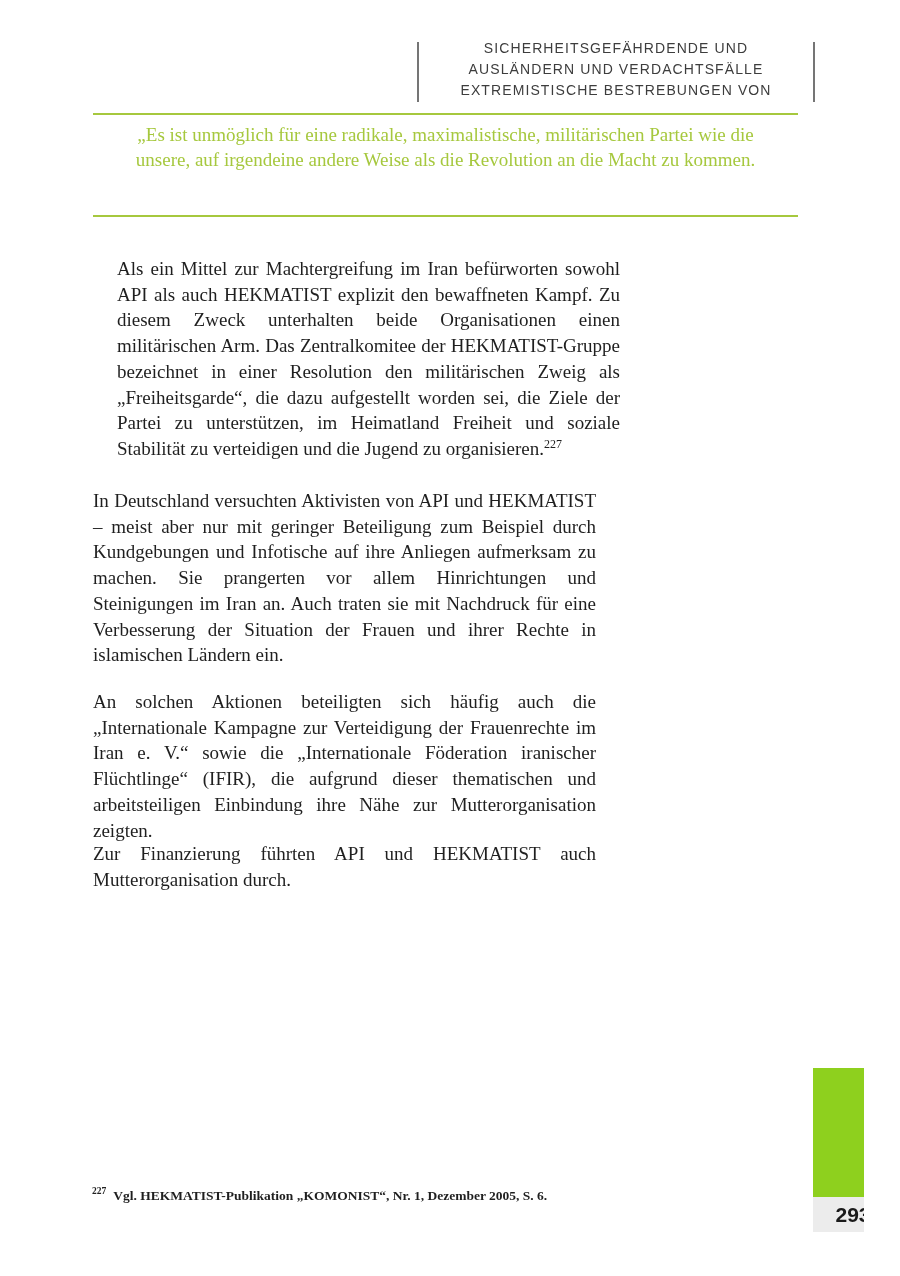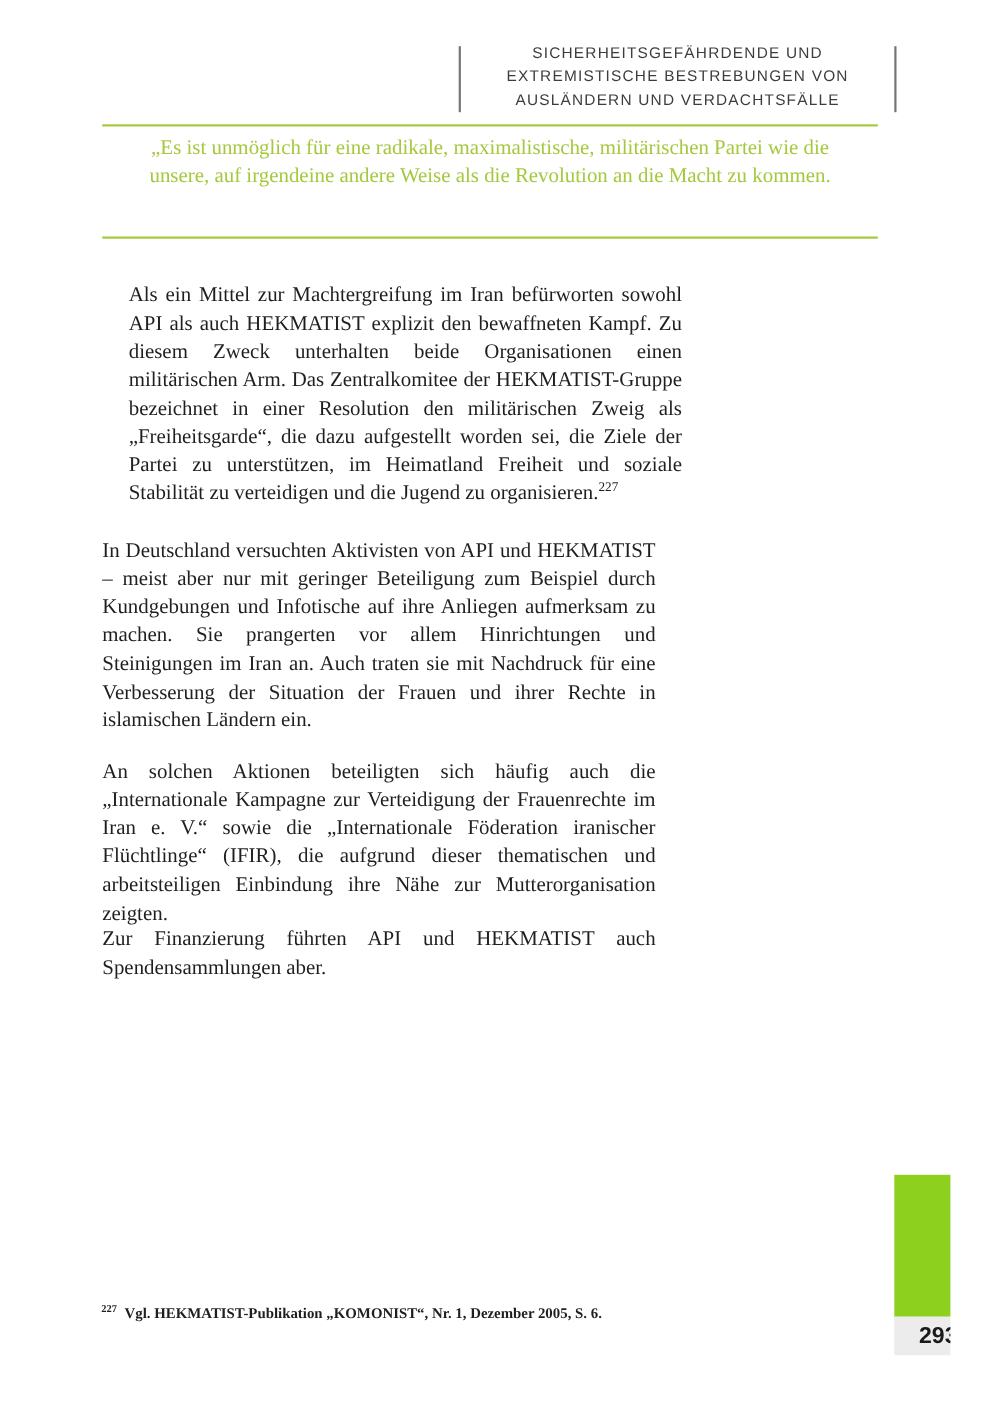--- a/index.html
+++ b/index.html
@@ -86,39 +86,39 @@
   }
 </style>
 </head>
 <body>
 
 <div class="page">
 
   <div class="head-bar left"></div>
   <div class="running-head">
     <div>SICHERHEITSGEFÄHRDENDE UND</div>
+    <div>AUSLÄNDERN UND VERDACHTSFÄLLE</div>
     <div>EXTREMISTISCHE BESTREBUNGEN VON</div>
-    <div>AUSLÄNDERN UND VERDACHTSFÄLLE</div>
   </div>
   <div class="head-bar right"></div>
 
   <div class="rule-h top"></div>
   <blockquote class="lead-quote" style="margin:0">
     <div>„Es ist unmöglich für eine radikale, maximalistische, militärischen Partei wie die</div>
     <div>unsere, auf irgendeine andere Weise als die Revolution an die Macht zu kommen.</div>
   </blockquote>
   <div class="rule-h bottom"></div>
 
   <p class="body-par p1" lang="de"><span>Als ein Mittel zur Machtergreifung im Iran befürworten sowohl API als auch HEKMATIST explizit den bewaffneten Kampf. Zu diesem Zweck unterhalten beide Organisationen einen militärischen Arm. Das Zentralkomitee der HEKMATIST-Gruppe bezeichnet in einer Resolution den militärischen Zweig als „Freiheitsgarde“, die dazu aufgestellt worden sei, die Ziele der Partei zu unterstützen, im Heimatland Freiheit und soziale Stabilität zu verteidigen und die Jugend zu organisieren.</span><sup>227</sup></p>
 
   <p class="body-par p2" lang="de">In Deutschland versuchten Aktivisten von API und HEKMATIST – meist aber nur mit geringer Beteiligung zum Beispiel durch Kundgebungen und Infotische auf ihre Anliegen aufmerksam zu machen. Sie prangerten vor allem Hinrichtungen und Steinigungen im Iran an. Auch traten sie mit Nachdruck für eine Verbesserung der Situation der Frauen und ihrer Rechte in islamischen Ländern ein.</p>
 
   <p class="body-par p3" lang="de">An solchen Aktionen beteiligten sich häufig auch die „Internationale Kampagne zur Verteidigung der Frauenrechte im Iran e. V.“ sowie die „Internationale Föderation iranischer Flüchtlinge“ (IFIR), die aufgrund dieser thematischen und arbeitsteiligen Einbindung ihre Nähe zur Mutterorganisation zeigten.</p>
 
-  <p class="body-par p4" lang="de">Zur Finanzierung führten API und HEKMATIST auch Spendensammlungen aber.</p>
+  <p class="body-par p4" lang="de">Zur Finanzierung führten API und HEKMATIST auch Mutterorganisation durch.</p>
 
   <div class="footnote">
     <sup>227</sup><span>Vgl. HEKMATIST-Publikation „KOMONIST“, Nr. 1, Dezember 2005, S. 6.</span>
   </div>
 
   <div class="tab-green"></div>
   <div class="page-number">293</div>
 
 </div>
 

